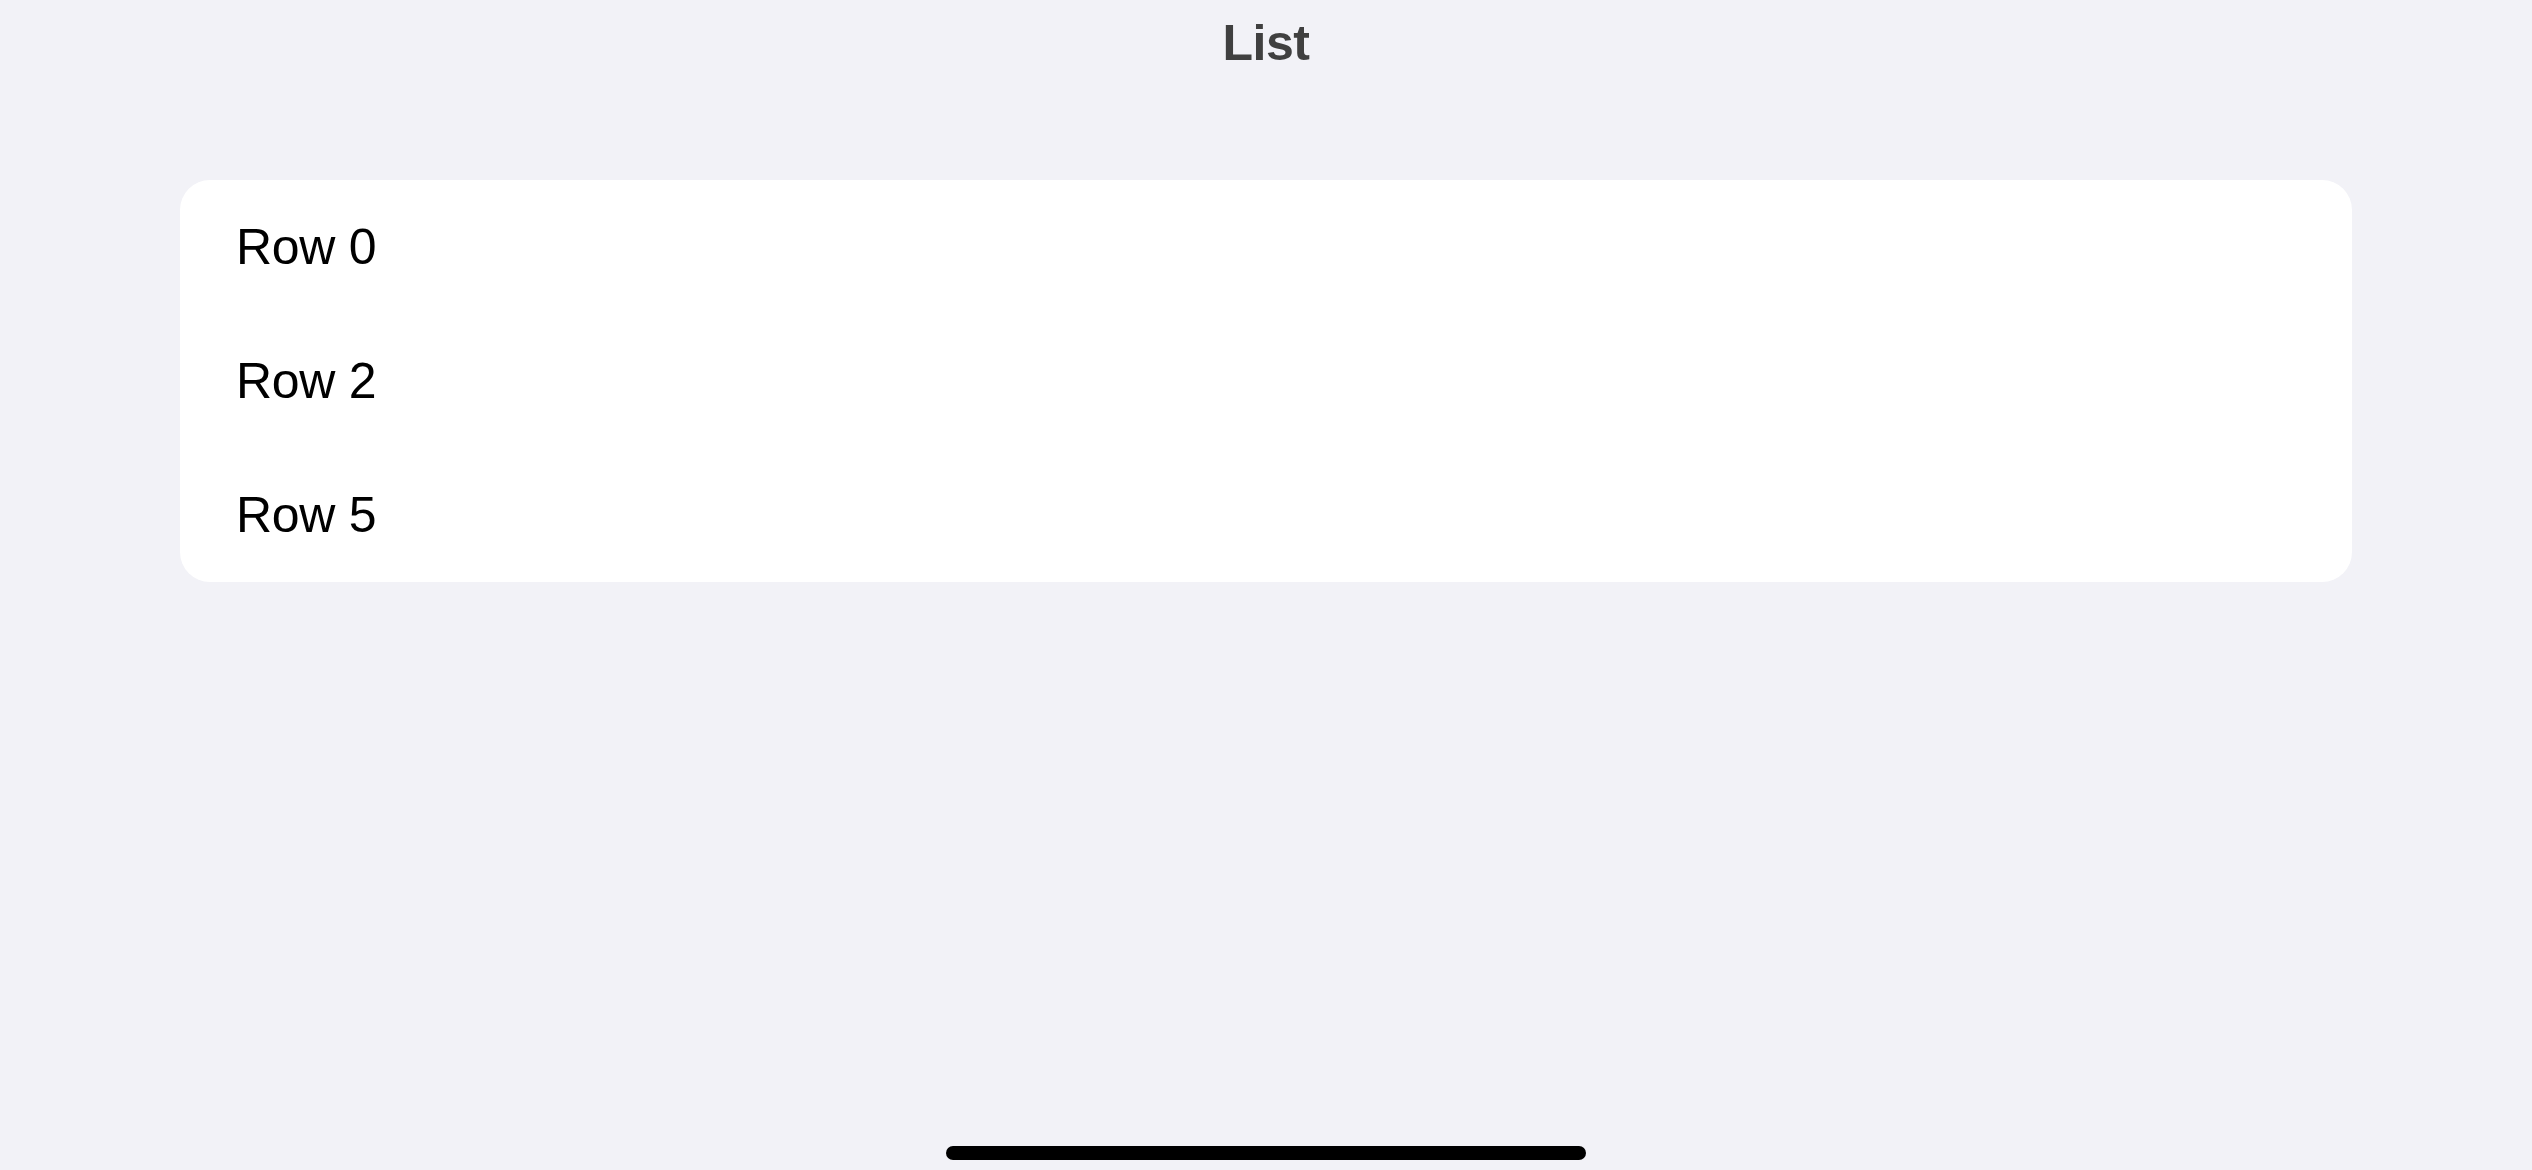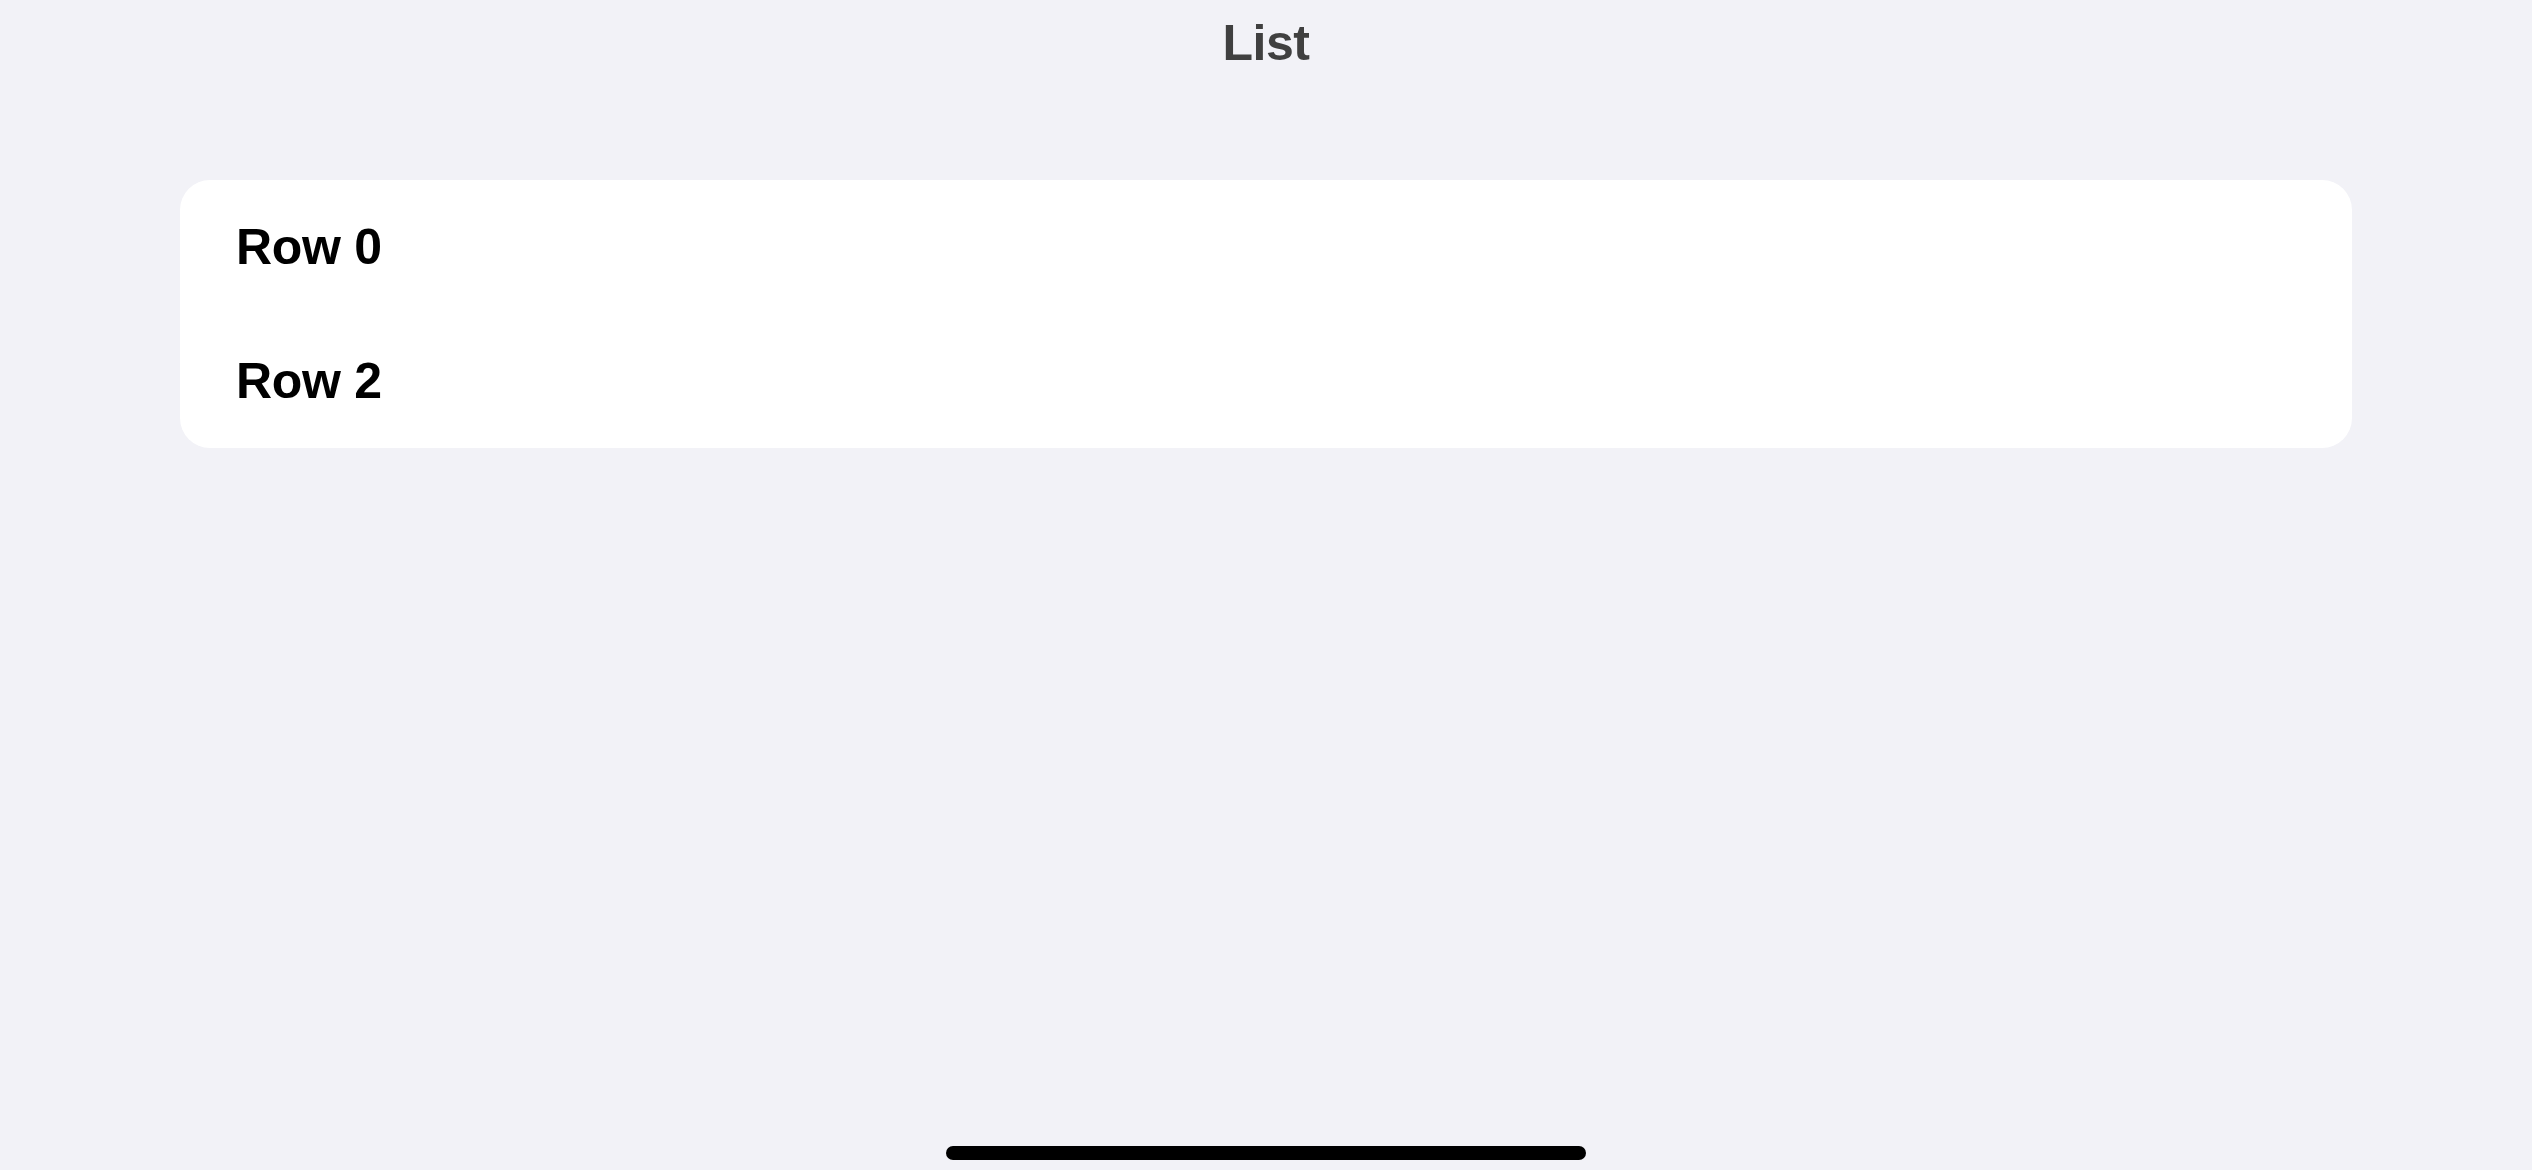--- a/index.html
+++ b/index.html
@@ -33,21 +33,21 @@
       left: 180px;
       right: 180px;
       background: #fff;
       border-radius: 30px;
       overflow: hidden;
     }
     .list-row {
       padding: 38px 56px;
       font-size: 50px;
       color: #000;
-      font-weight: 700;
+      font-weight: 400;
       letter-spacing: -0.3px;
     }
     .home-indicator {
       position: absolute;
       bottom: 10px;
       left: 50%;
       transform: translateX(-50%);
       width: 640px;
       height: 14px;
       background: #000;
@@ -55,15 +55,16 @@
     }
   </style>
 </head>
 <body>
 
 <div class="nav-title">List</div>
 
 <div class="list-container">
   <div class="list-row">Row 0</div>
   <div class="list-row">Row 2</div>
+  <div class="list-row">Row 5</div>
 </div>
 
 <div class="home-indicator"></div>
 
 </body></html>

